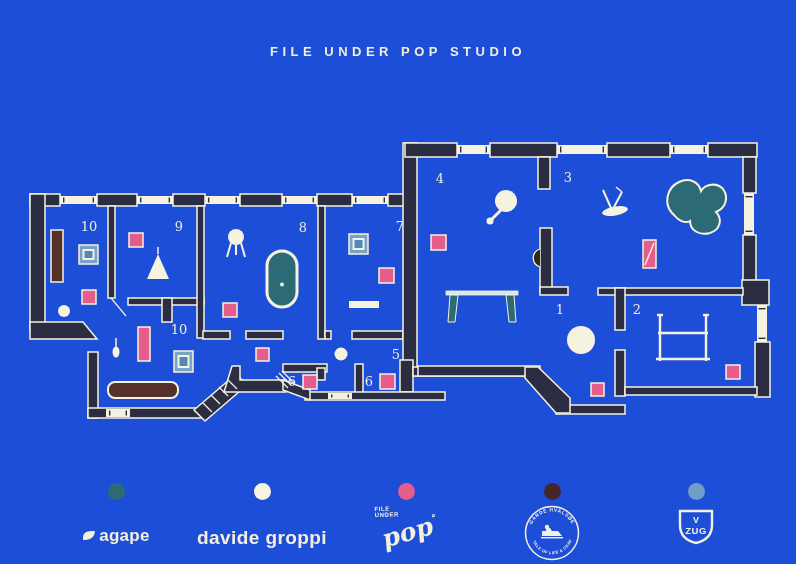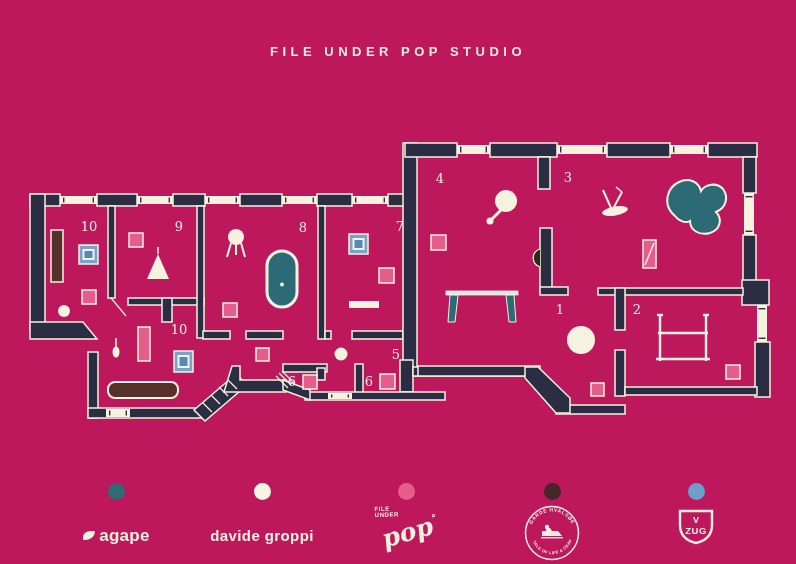--- a/index.html
+++ b/index.html
@@ -1,30 +1,30 @@
 <!DOCTYPE html>
 <html><head>
 <meta charset="utf-8">
 <style>
   html,body{margin:0;padding:0;}
-  .stage{position:relative;width:796px;height:564px;background:#be185d;overflow:hidden;
+  .stage{position:relative;width:796px;height:564px;background:#1d4ed8;overflow:hidden;
          font-family:"Liberation Sans",sans-serif;}
   .titles{position:absolute;top:40px;left:0;width:100%;text-align:center;color:#f1eddd;}
   .titles .t1,.titles .t2{font-size:13px;font-weight:700;letter-spacing:4.5px;line-height:23px;}
   svg.plan{position:absolute;left:0;top:0;}
   .w{fill:#2b2e42;stroke:#f6f2e0;stroke-width:1.5;}
   .wt{fill:#f6f2e0;}
   .tick{fill:#2b2e42;}
   .hl{stroke:#f6f2e0;stroke-width:1.2;fill:none;}
   .rlabel{fill:#efecdc;font-family:"DejaVu Serif",serif;font-size:13px;}
   .legend{position:absolute;left:0;top:483px;width:796px;height:81px;}
   .lg-item{position:absolute;width:150px;display:flex;flex-direction:column;align-items:center;color:#f3efdf;}
   .lg-dot{width:17px;height:17px;border-radius:50%;}
   .lg-agape{display:flex;align-items:center;gap:3px;margin-top:26px;font-weight:800;font-size:17px;letter-spacing:.3px;}
-  .lg-groppi{margin-top:27px;font-weight:800;font-size:15px;letter-spacing:.4px;}
+  .lg-groppi{margin-top:27px;font-weight:800;font-size:19px;letter-spacing:.4px;}
   .pop-logo{margin-top:5px;transform:rotate(-2deg);}
   .pop-small{font-size:6px;line-height:6px;font-weight:700;letter-spacing:.6px;margin-left:2px;}
   .pop-big{font-family:"DejaVu Serif",serif;font-style:italic;font-weight:700;font-size:25px;
            line-height:22px;transform:rotate(-14deg);margin-left:8px;}
   .pop-deg{font-size:11px;vertical-align:super;}
   .lg-garde{margin-top:3px;}
   .lg-vzug{margin-top:9px;}
 </style>
 </head>
 <body>

